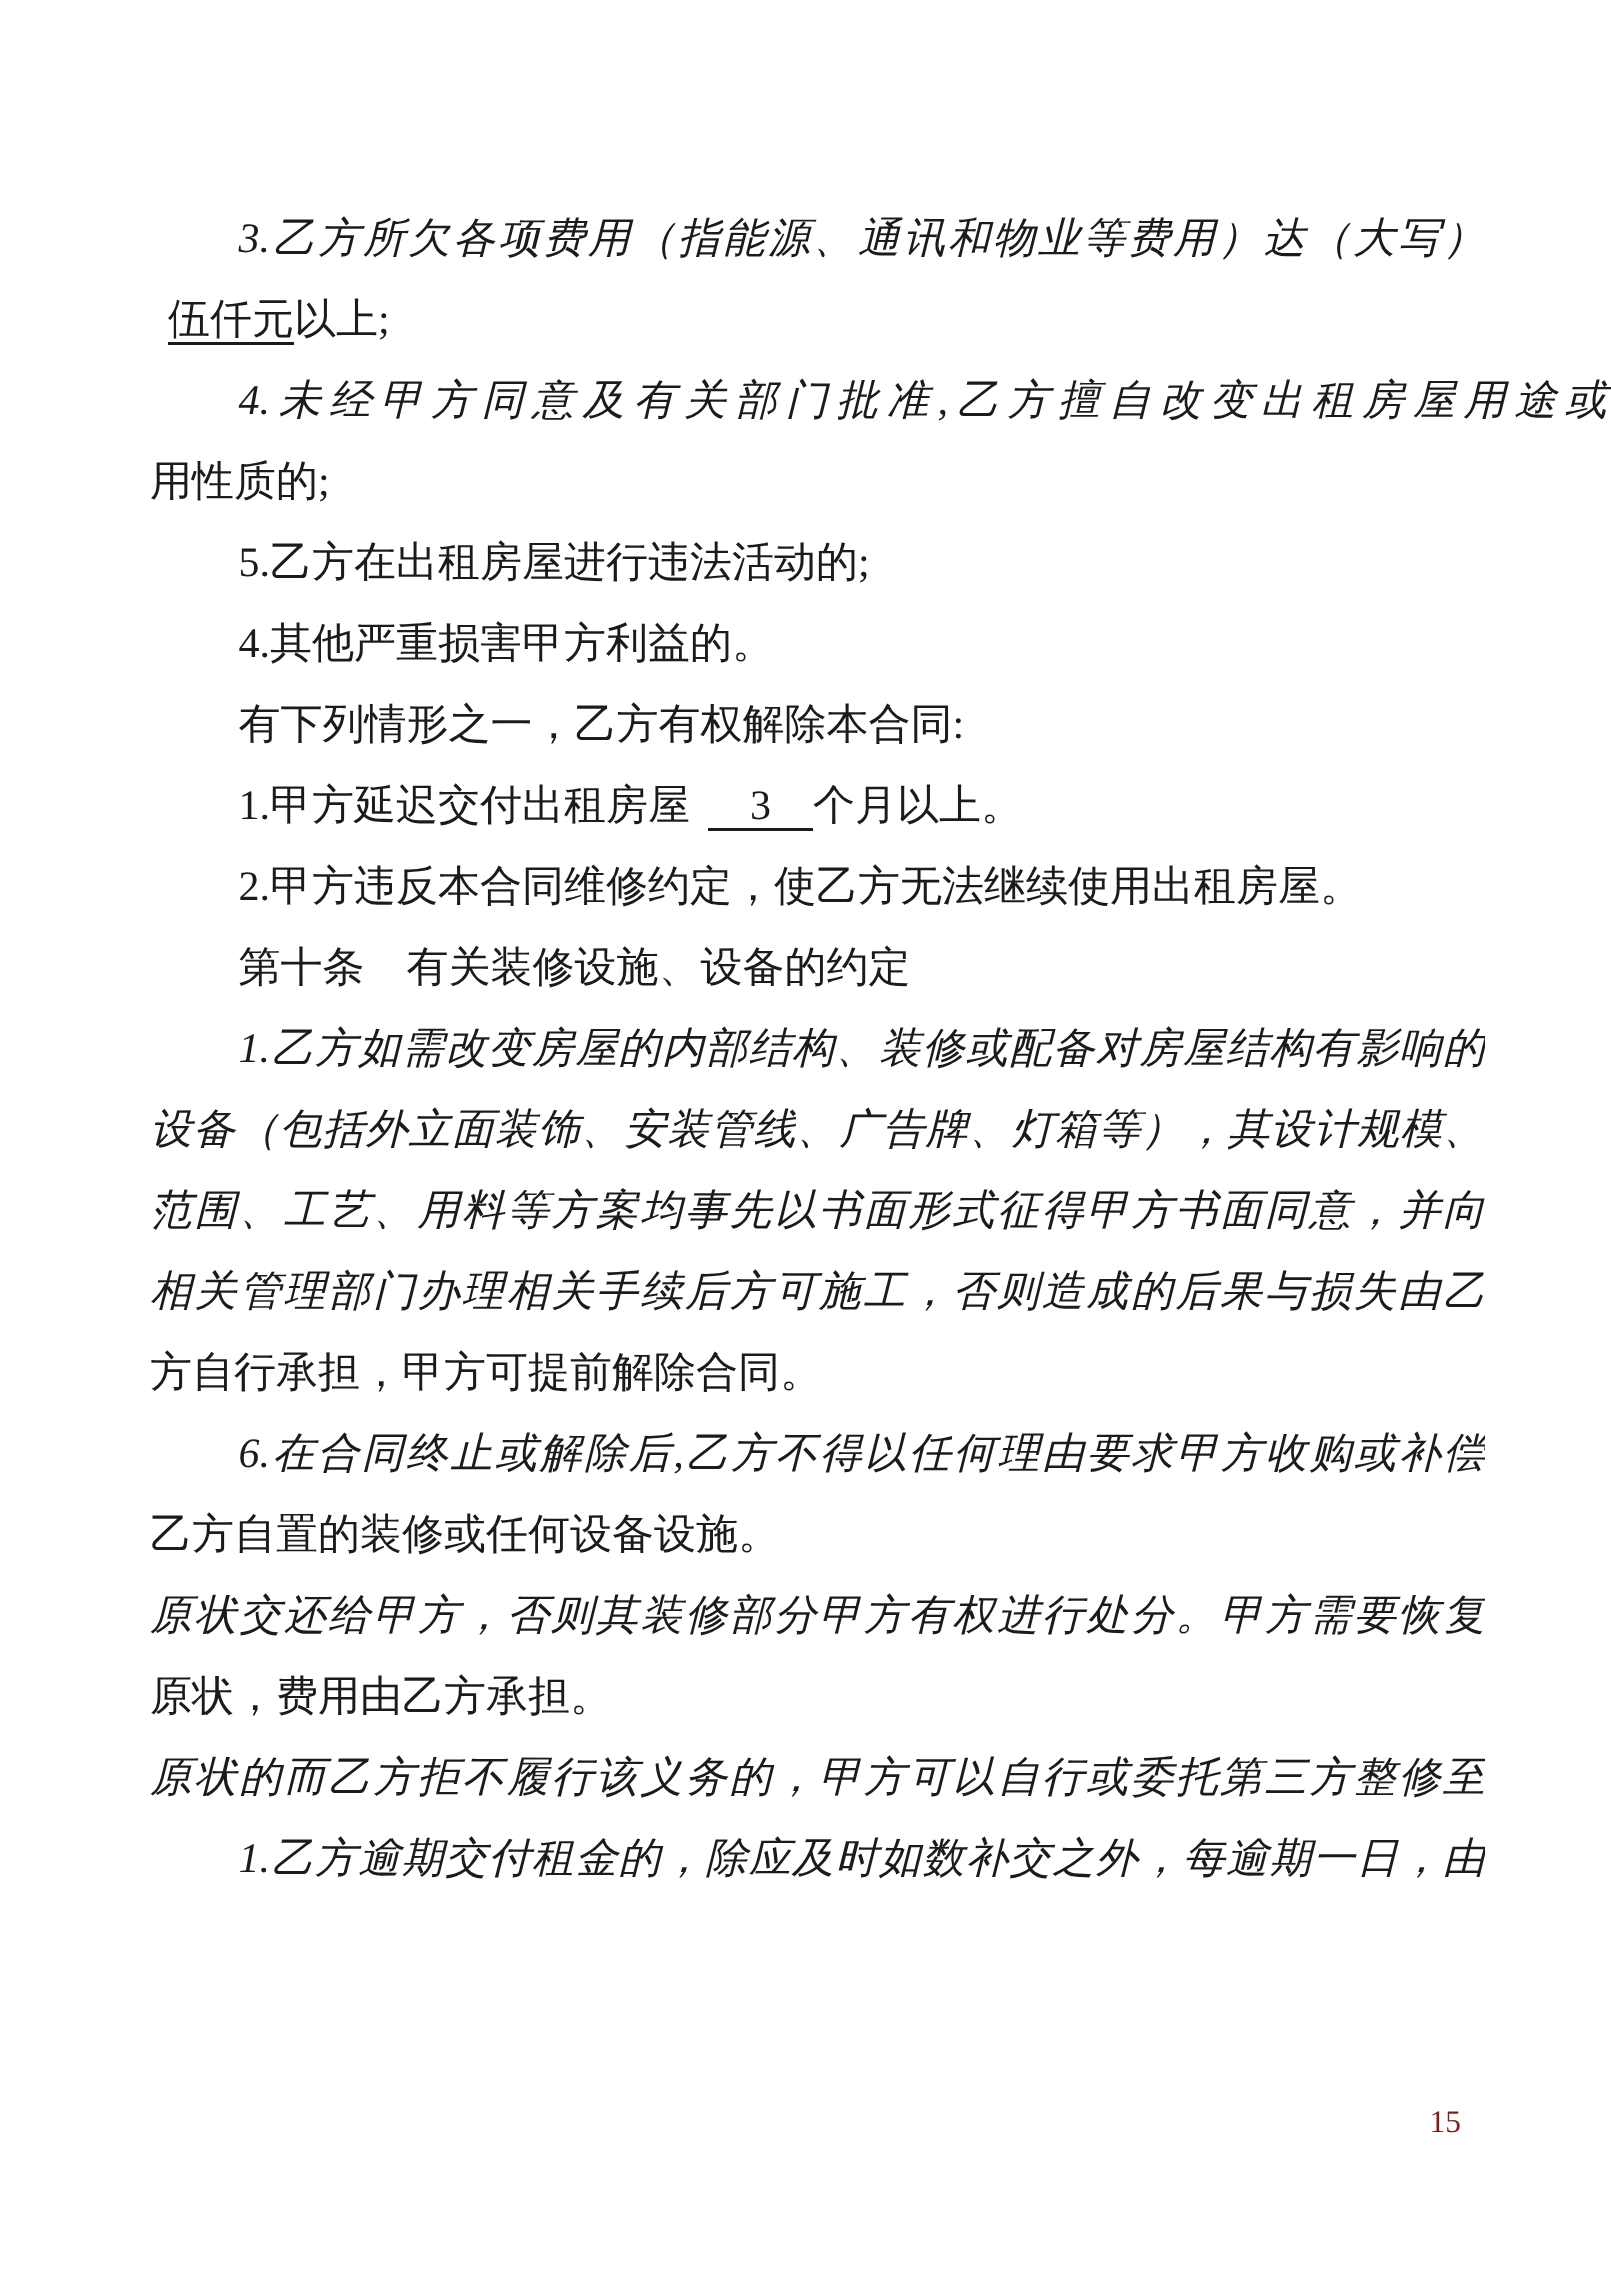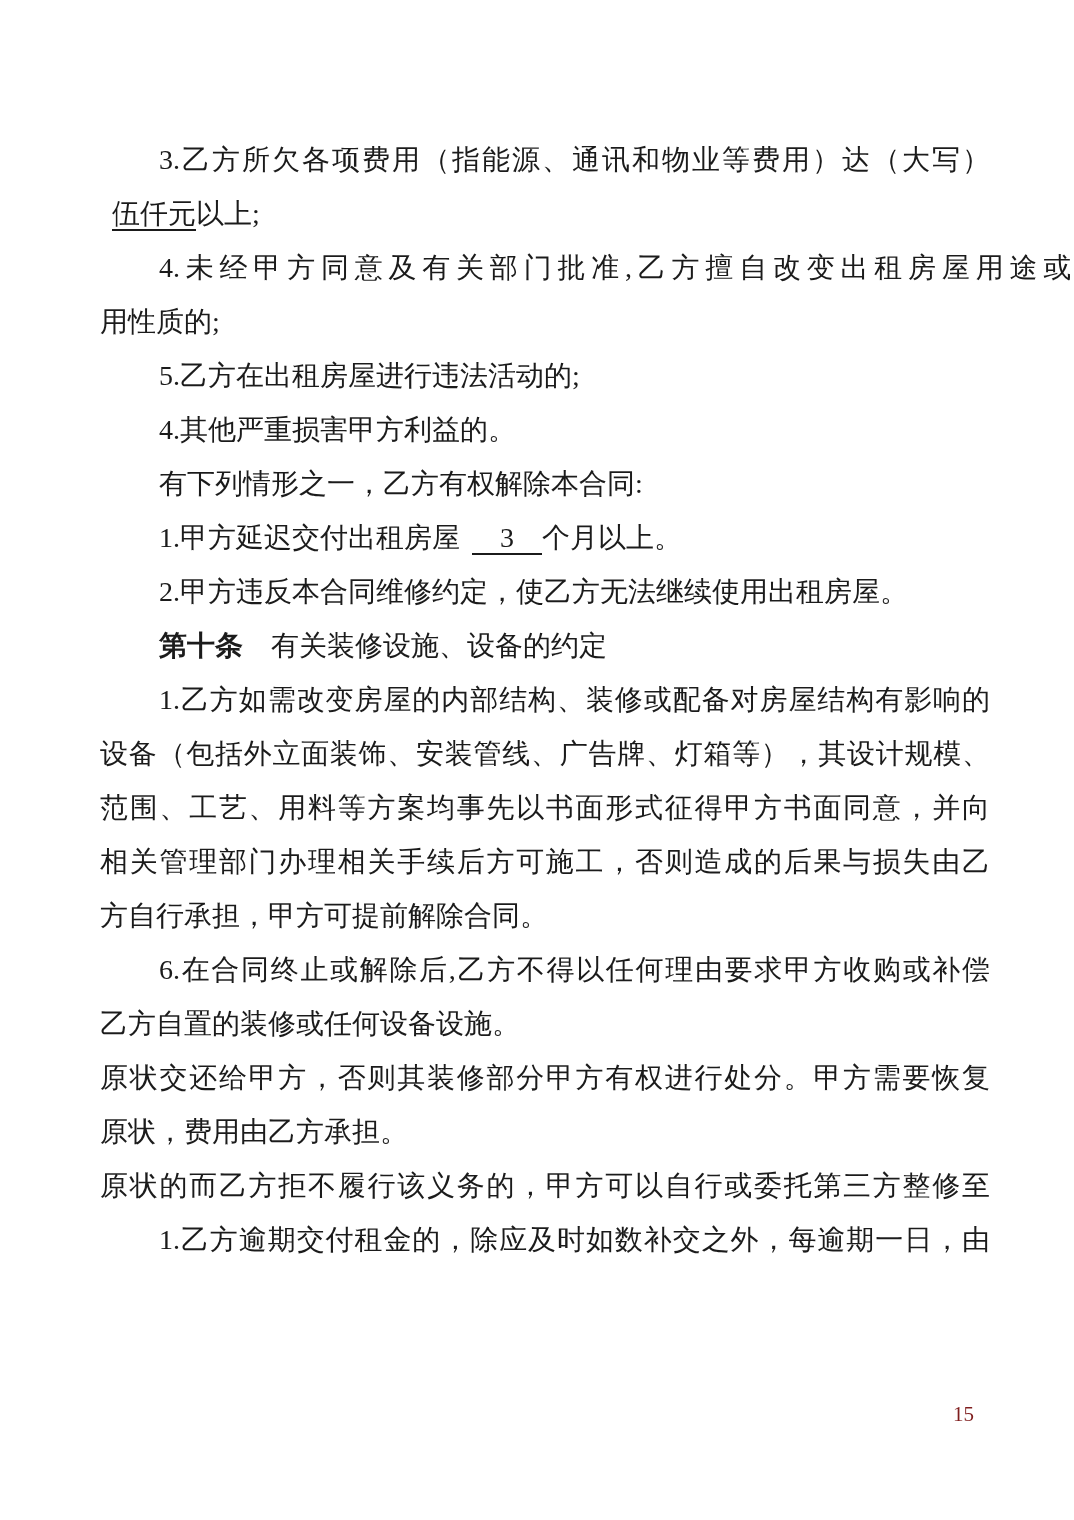--- a/index.html
+++ b/index.html
@@ -30,23 +30,24 @@
     white-space: pre;
     overflow: visible;
   }
   .line.indent { padding-left: 59px; }
   .line.just {
     white-space: normal;
     overflow: hidden;
     text-align: justify;
     text-align-last: justify;
     text-justify: inter-character;
+    font-style: italic;
   }
   .line.wide { width: 946px; }
-  .b { font-weight: bold; }
+  .b { font-weight: normal; }
   .u {
     text-decoration: underline;
     text-decoration-thickness: 2px;
     text-underline-offset: 6px;
     margin-left: 12px;
   }
   .page-number {
     position: absolute;
     left: 953px;
     top: 1401px;

